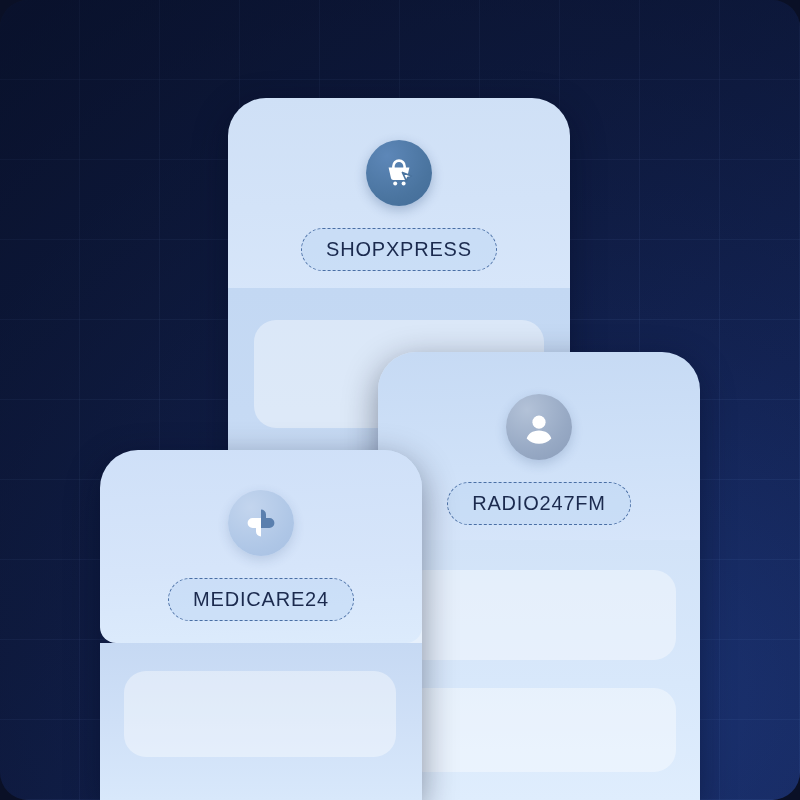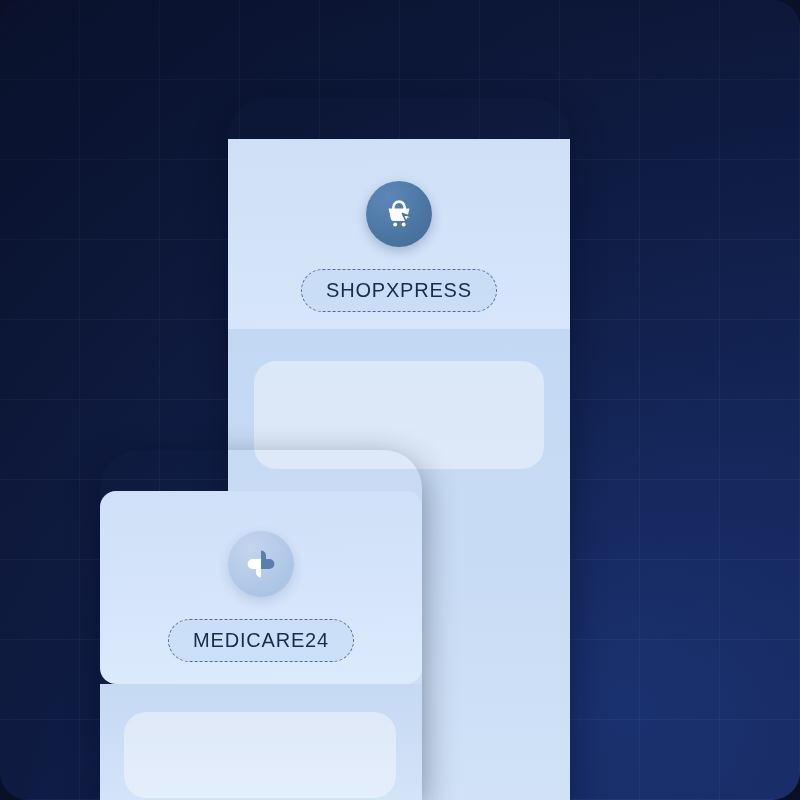--- a/index.html
+++ b/index.html
@@ -54,21 +54,20 @@
     border-radius: 38px 38px 0 0;
     overflow: hidden;
     box-shadow: 0 10px 34px rgba(4,10,30,0.42);
   }
   .card .head {
     position: relative;
     width: 100%;
     display: flex;
     flex-direction: column;
     align-items: center;
-    margin-top: 41px;
   }
   .card .body {
     position: relative;
     width: 100%;
     flex: 1 1 auto;
   }
 
   
   #card-shopxpress {
     left: 228px; top: 98px;
@@ -209,20 +208,40 @@
       </div>
 
       <div class="pill">SHOPXPRESS</div>
     </div>
 
     <div class="body">
       <div class="ph"></div>
     </div>
   </div>
 
+  <div class="card" id="card-radio">
+    <div class="head">
+
+      <div class="badge-wrap">
+        <div class="badge user">
+          <svg width="40" height="40" viewBox="0 0 40 40" aria-hidden="true">
+            <circle cx="20" cy="15.2" r="6.6" fill="#ffffff"></circle>
+            <path d="M20 23.4c-6.4 0-11.3 3.6-12.3 8.0a16.6 16.6 0 0 0 24.6 0c-1.0-4.4-5.9-8.0-12.3-8.0z" fill="#ffffff"></path>
+          </svg>
+        </div>
+      </div>
+
+      <div class="pill">RADIO247FM</div>
+    </div>
+
+    <div class="body">
+      <div class="ph"></div>
+      <div class="ph ph2"></div>
+    </div>
+  </div>
 
   <div class="card" id="card-medicare">
     <div class="head">
 
       <div class="badge-wrap">
         <div class="badge cross">
           <svg width="36" height="36" viewBox="0 0 36 36" aria-hidden="true">
 
             <path d="M18 4.6h0a5.0 5.0 0 0 1 5.0 5.0v3.4h3.4a5.0 5.0 0 0 1 0 10.0h-8.4z" fill="#5a7fae"></path>
 

